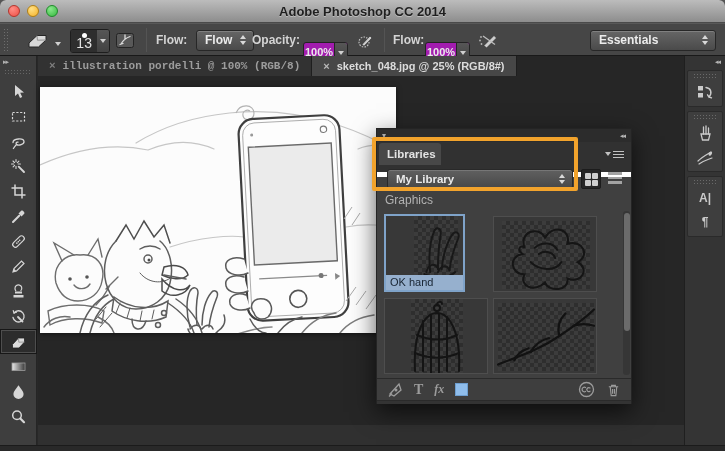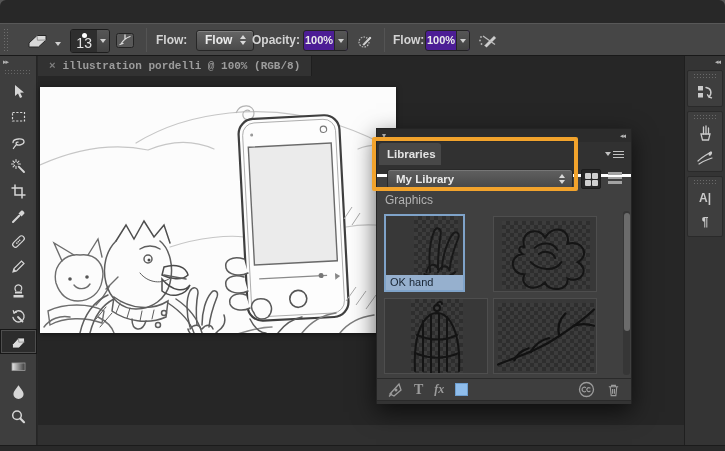--- a/index.html
+++ b/index.html
@@ -27,22 +27,22 @@
     background-image:radial-gradient(#6e6e6e 36%,transparent 42%);background-size:3px 3px;}
   .ob-label{position:absolute;top:9px;font-size:12px;font-weight:bold;color:#d4d4d4;}
   .ob-sep{position:absolute;top:4px;width:1px;height:24px;background:#333;border-right:1px solid #545454;}
   .select{position:absolute;top:6px;height:21px;border:1px solid #272727;border-radius:3px;
     background:linear-gradient(#666,#4a4a4a);box-shadow:inset 0 1px 0 rgba(255,255,255,.18);
     color:#ececec;font-size:12px;font-weight:bold;line-height:19px;padding-left:8px;}
   .updown{position:absolute;right:6px;top:4px;width:7px;}
   .updown i{display:block;width:0;height:0;border-left:3.5px solid transparent;border-right:3.5px solid transparent;}
   .updown .up{border-bottom:4px solid #d9d9d9;margin-bottom:2px;}
   .updown .dn{border-top:4px solid #d9d9d9;}
-  .valbox{position:absolute;top:6px;height:21px;width:45px;border:1px solid #232323;border-radius:3px;
-    background:#4c1d95;display:flex;}
+  .valbox{position:absolute;top:18px;height:21px;width:45px;border:1px solid #232323;border-radius:3px;
+    background:#a21caf;display:flex;}
   .valbox .vtext{width:30px;color:#eaeaea;font-size:11px;font-weight:bold;line-height:19px;text-align:center;}
   .valbox .vbtn{width:13px;background:linear-gradient(#565656,#424242);border-left:1px solid #262626;
     display:flex;align-items:center;justify-content:center;border-radius:0 2px 2px 0;}
   .tri-dn{width:0;height:0;border-left:3.5px solid transparent;border-right:3.5px solid transparent;border-top:4px solid #d0d0d0;}
   .brushsize{position:absolute;left:70px;top:5px;width:40px;height:24px;display:flex;
     border:1px solid #1d1d1d;border-radius:3px;overflow:hidden;}
   .brushsize .preview{width:27px;background:#2e2e2e;position:relative;}
   .brushsize .dot{position:absolute;left:50%;top:3px;width:5px;height:5px;margin-left:-2.5px;border-radius:50%;background:#fff;}
   .brushsize .num{position:absolute;left:0;right:0;bottom:1px;text-align:center;font-size:14px;color:#e3e3e3;}
   .brushsize .arrow{width:12px;background:linear-gradient(#565656,#424242);display:flex;align-items:center;justify-content:center;}
@@ -79,21 +79,21 @@
   .rd-collapse{height:12px;text-align:right;padding-right:5px;font-size:7px;letter-spacing:-1px;color:#b5b5b5;line-height:12px;}
   .dockgroup{margin:2px 2px 4px 2px;background:#3e3e3e;border:1px solid #2a2a2a;border-radius:2px;padding-bottom:2px;}
   .dockgrip{margin:2px 5px;height:5px;background-image:radial-gradient(#6a6a6a 36%,transparent 42%);background-size:3px 3px;}
   .dockicon{height:24px;display:flex;align-items:center;justify-content:center;color:#cacaca;font-size:12px;font-weight:bold;}
   
   .libpanel{position:absolute;left:376px;top:128px;width:256px;height:276px;background:#404040;
     box-shadow:0 8px 22px rgba(0,0,0,.65);z-index:20;border:1px solid #242424;}
   .lp-top{position:absolute;left:0;top:0;right:0;height:13px;background:#2c2c2c;}
   .lp-top .chev{position:absolute;left:5px;top:0;font-size:8px;color:#a8a8a8;line-height:13px;}
   .lp-top .coll{position:absolute;right:6px;top:0;font-size:7px;letter-spacing:-1px;color:#b5b5b5;line-height:13px;}
-  .lp-tabrow{position:absolute;left:0;top:13px;right:0;height:35px;background:#313131;border-bottom:3px solid #ffffff;}
+  .lp-tabrow{position:absolute;left:0;top:13px;right:0;height:35px;background:#313131;border-bottom:5px solid #ffffff;}
   .lp-tab{position:absolute;left:2px;top:1px;width:62px;height:22px;background:#484848;border-radius:3px 3px 0 0;
     color:#e3e3e3;font-size:11.5px;font-weight:bold;line-height:22px;padding-left:8px;}
   .lp-menu{position:absolute;right:7px;top:7px;display:flex;align-items:center;gap:2px;}
   .lp-menu .tri{width:0;height:0;border-left:3.5px solid transparent;border-right:3.5px solid transparent;border-top:4px solid #c2c2c2;}
   .lp-menu .burger{width:11px;}
   .lp-menu .burger div{height:1.5px;background:#c2c2c2;margin:1.5px 0;}
   .lib-select{position:absolute;left:10px;top:40px;width:186px;height:20px;border:1px solid #292929;border-radius:3px;
     background:linear-gradient(#606060,#484848);box-shadow:inset 0 1px 0 rgba(255,255,255,.15);
     color:#eaeaea;font-size:11.5px;font-weight:bold;line-height:18px;padding-left:8px;}
   .gridbtn{position:absolute;left:204px;top:40px;width:20px;height:20px;background:#262626;border:1px solid #1c1c1c;
@@ -123,20 +123,28 @@
   .lp-grip{position:absolute;left:0;right:0;top:271px;height:4px;background:#333;border-top:1px solid #2a2a2a;}
   
   .orangebox{position:absolute;left:372px;top:137px;width:206px;height:54px;border:4px solid #f2a32c;
     border-radius:2px;z-index:40;pointer-events:none;}
 </style>
 </head>
 <body>
 
 <div id="app">
 
+  <div class="titlebar">
+    <div class="lights">
+      <div class="light red"></div>
+      <div class="light yellow"></div>
+      <div class="light green"></div>
+    </div>
+    <div class="title">Adobe Photoshop CC 2014</div>
+  </div>
 
   <div class="optionsbar">
     <div class="vgrip"></div>
 
     <svg class="ob-icon" style="left:26px;top:8px" width="24" height="17" viewBox="0 0 24 17">
       <path d="M3,11 L11,3.5 H20 V8 L12.5,15 H3 Z" fill="#d9d9d9" stroke="#262626" stroke-width="1"></path>
       <path d="M11,3.5 L11.4,8.2 L20,8" fill="none" stroke="#8a8a8a" stroke-width="0.9"></path>
     </svg>
     <div class="tri-dn" style="position:absolute;left:55px;top:18px"></div>
 
@@ -190,25 +198,35 @@
     </div>
 
     <svg class="ob-icon" style="left:477px;top:7px" width="24" height="19" viewBox="0 0 24 19">
       <circle cx="4" cy="6" r="0.9" fill="#b5b5b5"></circle>
         <circle cx="3" cy="9.5" r="0.9" fill="#b5b5b5"></circle>
         <circle cx="4.5" cy="13" r="0.9" fill="#b5b5b5"></circle>
       <path d="M7,14.5 L17,4.5 L19.5,7 L9.5,17 Z" fill="#cdcdcd" stroke="#262626" stroke-width="0.6"></path>
       <path d="M6,5 L18,13.5" stroke="#bdbdbd" stroke-width="1.3"></path>
     </svg>
 
+    <div class="select" style="left:590px;width:126px">
+      <span>Essentials</span>
+      <span class="updown">
+          <i class="up"></i>
+          <i class="dn"></i>
+        </span>
+    </div>
   </div>
 
   <div class="tabbar">
     <div class="doctab inactive">
       <span class="x">×</span><span>illustration pordelli @ 100% (RGB/8)</span>
+    </div>
+    <div class="doctab active">
+      <span class="x">×</span><span>sketch_048.jpg @ 25% (RGB/8#)</span>
     </div>
   </div>
 
   <div class="toolcol">
     <div class="tc-collapse">▸▸</div>
     <div class="tc-grip"></div>
 
     <div class="tool">
         <svg width="17" height="17" viewBox="0 0 17 17">
           <path d="M5,2 L5,13 L8,10.4 L10,15 L12.2,14 L10.2,9.8 L14,9.5 Z" fill="#d6d6d6"></path>

